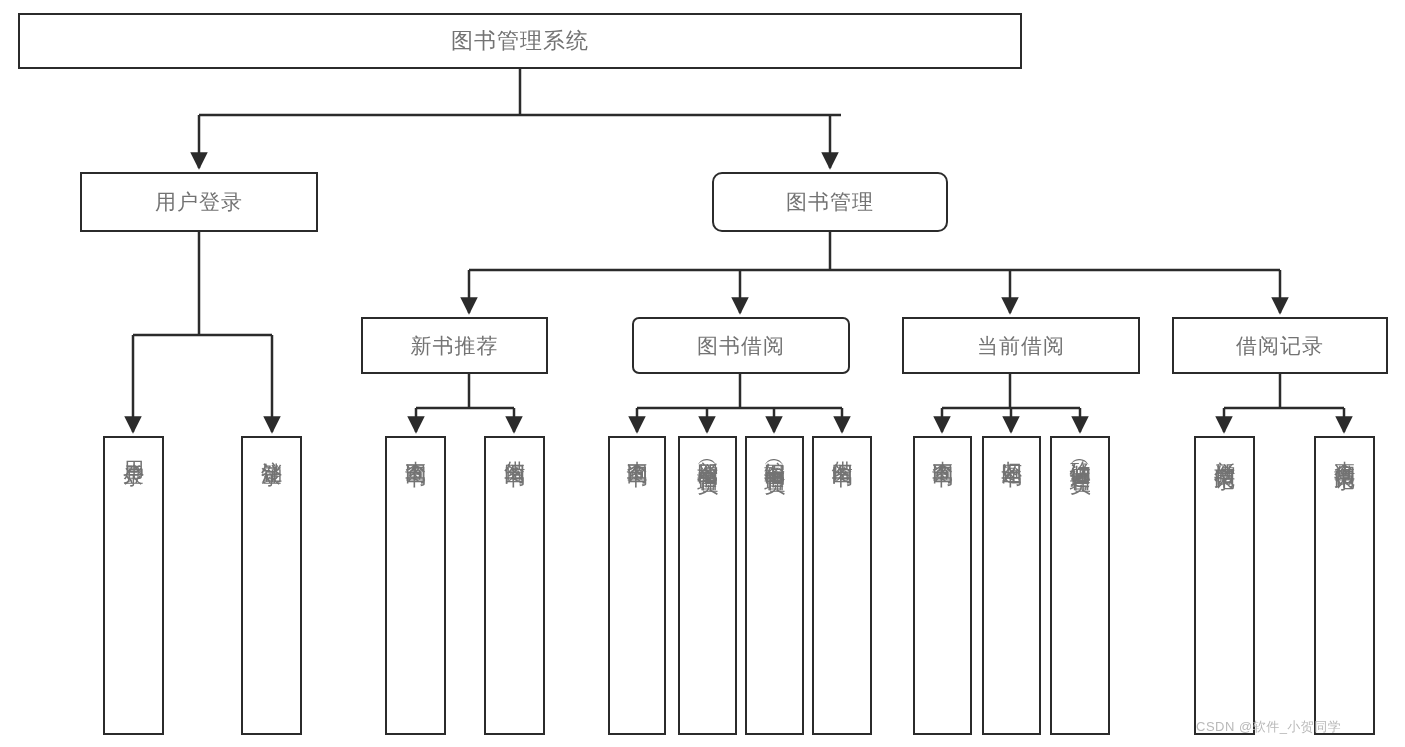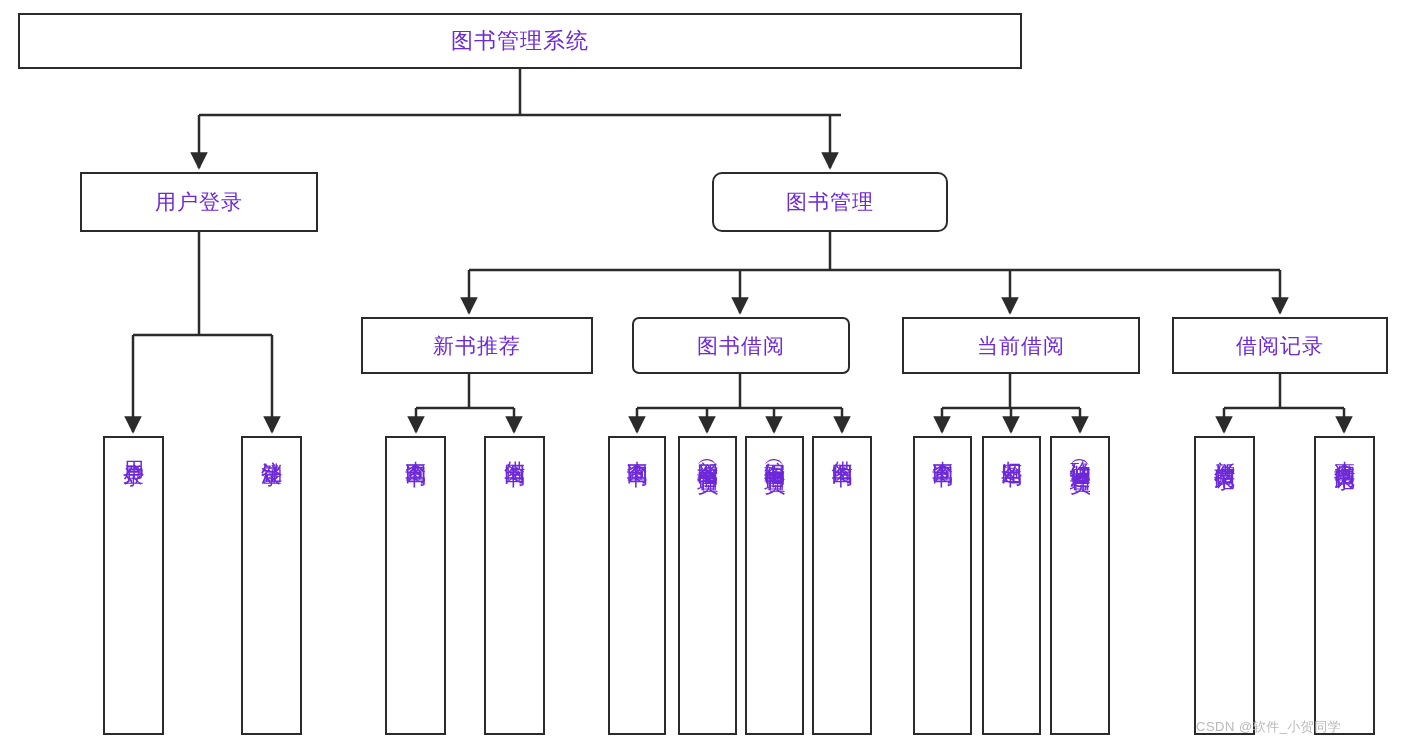--- a/index.html
+++ b/index.html
@@ -24,21 +24,21 @@
     pointer-events: none;
   }
   .node {
     position: absolute;
     box-sizing: border-box;
     border: 2px solid #2b2b2b;
     background: #ffffff;
     display: flex;
     align-items: center;
     justify-content: center;
-    color: #6d28d9;
+    color: #737373;
   }
   .node.horiz .label {
     writing-mode: horizontal-tb;
     font-size: 21px;
     line-height: 1.2;
     letter-spacing: 1px;
     white-space: nowrap;
   }
   .node.vert {
     align-items: flex-start;
@@ -120,21 +120,21 @@
     <span class="label">图书管理系统</span>
   </div>
 
   <div class="node horiz" style="left: 80px; top: 172px; width: 238px; height: 60px;">
     <span class="label">用户登录</span>
   </div>
   <div class="node horiz" style="left: 712px; top: 172px; width: 236px; height: 60px; border-radius: 10px;">
     <span class="label">图书管理</span>
   </div>
 
-  <div class="node horiz" style="left: 361px; top: 317px; width: 232px; height: 57px;">
+  <div class="node horiz" style="left: 361px; top: 317px; width: 187px; height: 57px;">
     <span class="label">新书推荐</span>
   </div>
   <div class="node horiz" style="left: 632px; top: 317px; width: 218px; height: 57px; border-radius: 7px;">
     <span class="label">图书借阅</span>
   </div>
   <div class="node horiz" style="left: 902px; top: 317px; width: 238px; height: 57px;">
     <span class="label">当前借阅</span>
   </div>
   <div class="node horiz" style="left: 1172px; top: 317px; width: 216px; height: 57px;">
     <span class="label">借阅记录</span>

